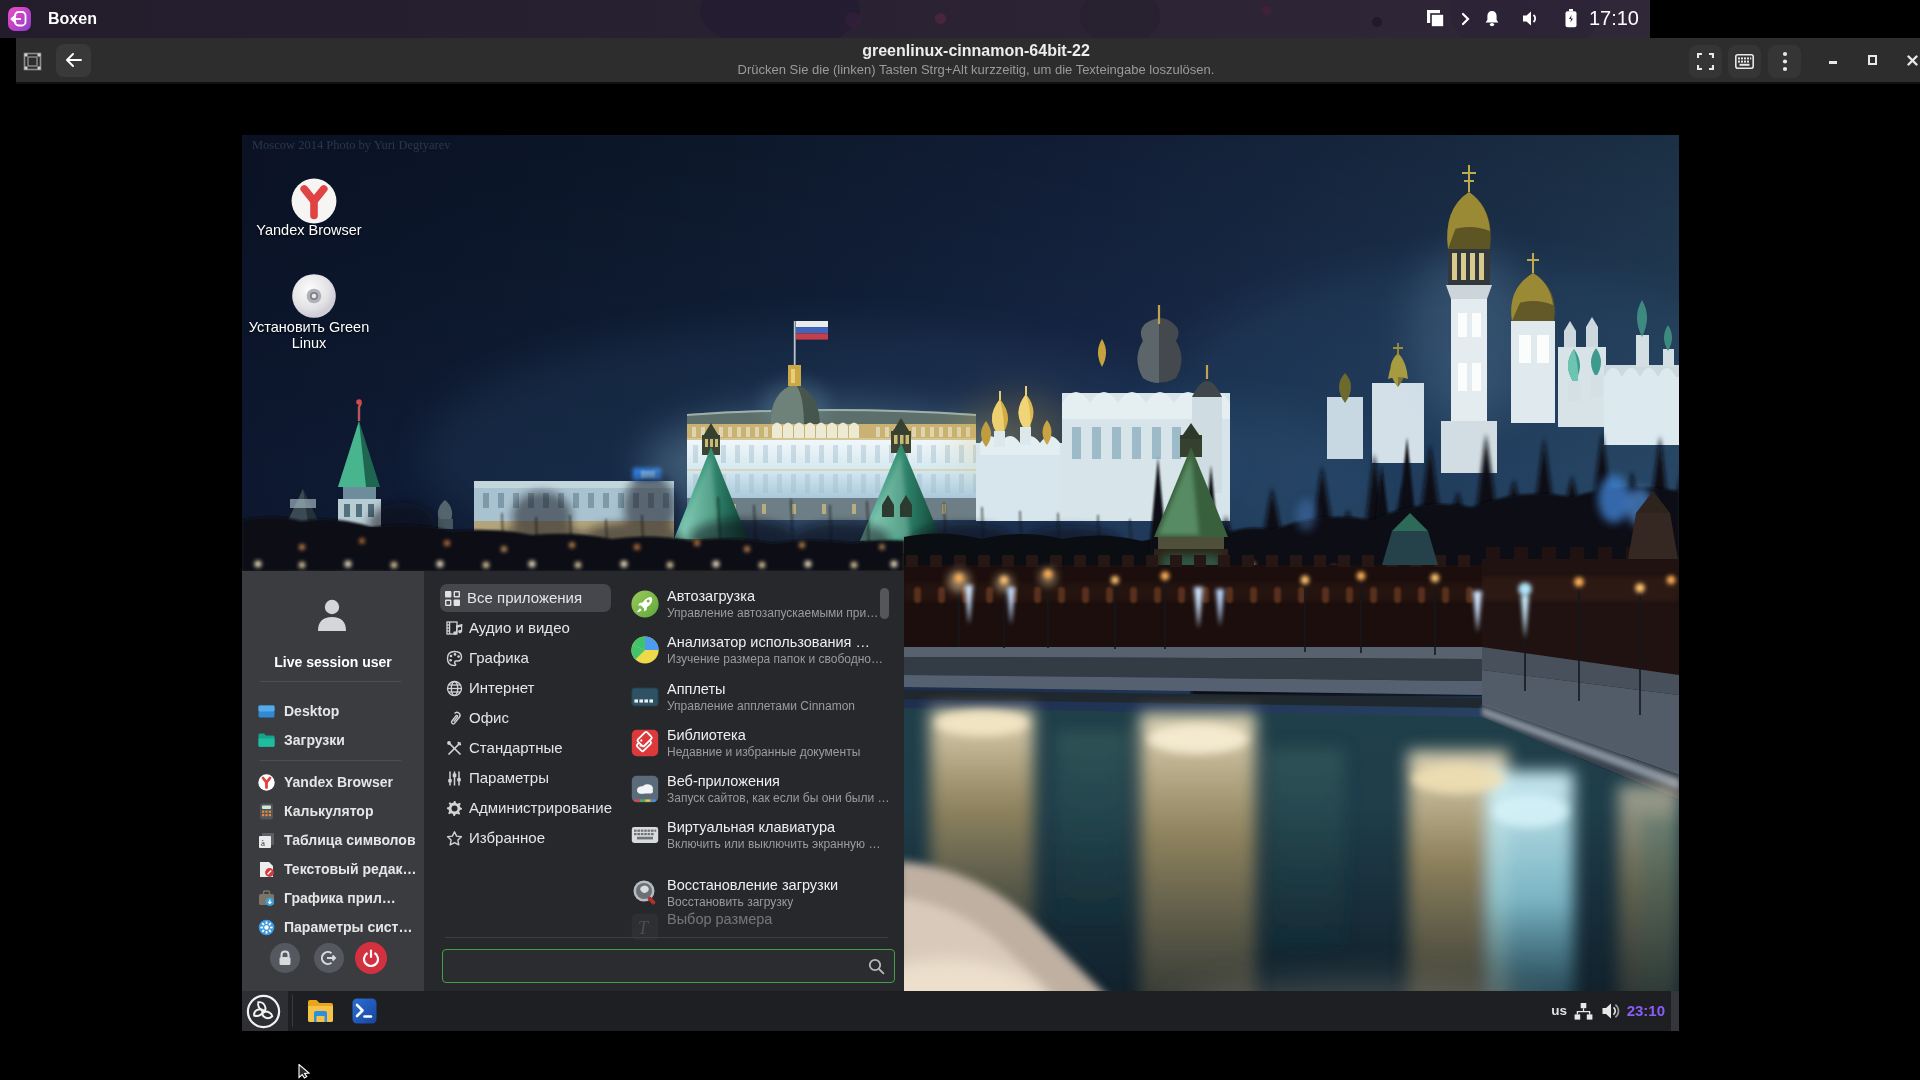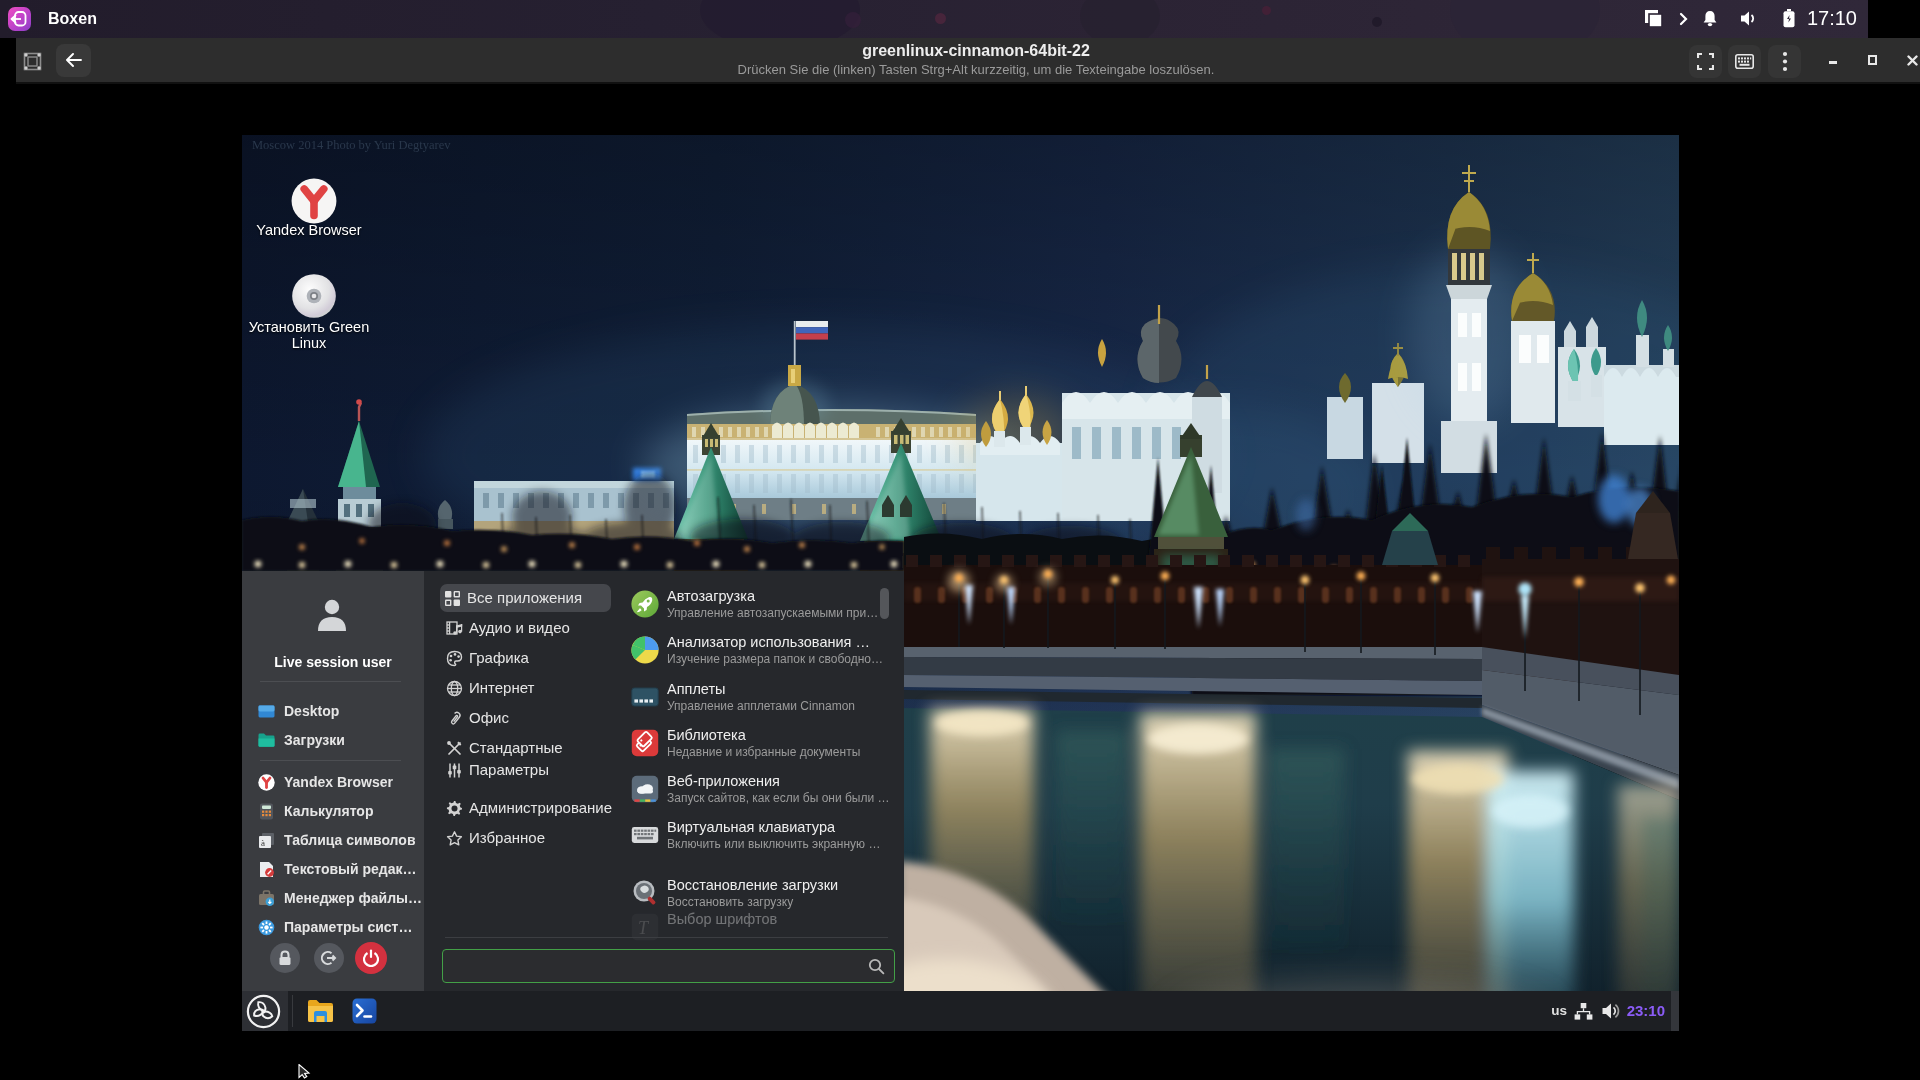--- a/index.html
+++ b/index.html
@@ -1,20 +1,20 @@
 <!DOCTYPE html>
 <html><head>
 <meta charset="utf-8">
 <style>
   * { margin:0; padding:0; box-sizing:border-box; }
   html,body { width:1920px; height:1080px; background:#000; overflow:hidden;
     font-family:"Liberation Sans", sans-serif; }
   .abs { position:absolute; }
   
-  #topbar { position:absolute; left:0; top:0; width:1868px; height:38px;
+  #topbar { position:absolute; left:0; top:0; width:1650px; height:38px;
     background:linear-gradient(90deg,#221c2b 0%, #262031 35%, #2b2334 60%, #302839 100%);
     overflow:hidden; }
   .blob { position:absolute; border-radius:50%; }
   #boxicon { position:absolute; left:8px; top:7px; width:23px; height:24px; border-radius:7px;
     background:linear-gradient(135deg,#ef4fc1 0%, #c643c9 45%, #8b3fc8 100%); }
   #topbar .appname { position:absolute; left:48px; top:0; height:38px; line-height:38px;
     color:#fff; font-weight:bold; font-size:16px; }
   #topbar .clock { position:absolute; right:11px; top:0; height:38px; line-height:37px;
     color:#fff; font-size:20px; }
   
@@ -861,21 +861,21 @@
           </svg>
         <span class="tx">Текстовый редак…</span>
       </div>
       <div class="srow" style="top:313px">
         <svg class="ic" viewBox="0 0 17 17">
             <rect x="1" y="4" width="15" height="11" rx="1.6" fill="#7c7468"></rect>
             <path d="M5.5 4 L5.5 2.2 Q5.5 1 6.7 1 L10.3 1 Q11.5 1 11.5 2.2 L11.5 4" fill="none" stroke="#7c7468" stroke-width="1.6"></path>
             <circle cx="11.8" cy="11.8" r="4.2" fill="#3ba0d8"></circle>
             <path d="M11.8 9.6 L11.8 13.2 M10.2 11.8 L11.8 13.4 L13.4 11.8" stroke="#fff" stroke-width="1.2" fill="none"></path>
           </svg>
-        <span class="tx">Менеджер файлы…</span>
+        <span class="tx">Графика прил…</span>
       </div>
       <div class="srow" style="top:342px">
         <svg class="ic" viewBox="0 0 17 17">
             <circle cx="8.5" cy="8.5" r="7.8" fill="#3b9ae0"></circle>
             <g fill="#fff">
               <circle cx="8.5" cy="8.5" r="2.2"></circle>
               <g stroke="#fff" stroke-width="1.8">
                 <line x1="8.5" y1="2.4" x2="8.5" y2="5"></line>
                 <line x1="8.5" y1="12" x2="8.5" y2="14.6"></line>
                 <line x1="2.4" y1="8.5" x2="5" y2="8.5"></line>
@@ -973,21 +973,21 @@
       <svg class="ic" viewBox="0 0 17 17">
           <g stroke="#d2d2d2" stroke-width="1.7" stroke-linecap="round">
             <line x1="3" y1="3" x2="14" y2="14"></line>
             <line x1="14" y1="3" x2="3" y2="14"></line>
           </g>
           <circle cx="3" cy="3" r="1.9" fill="#d2d2d2"></circle>
           <path d="M12.6 1.6 L15.4 4.4 L14 5.8 L11.2 3 Z" fill="#d2d2d2"></path>
         </svg>
       <span class="tx">Стандартные</span>
     </div>
-    <div class="cat" style="top:184px">
+    <div class="cat" style="top:192px">
       <svg class="ic" viewBox="0 0 17 17">
           <g stroke="#d2d2d2" stroke-width="1.5">
             <line x1="4" y1="1.5" x2="4" y2="15.5"></line>
             <line x1="8.5" y1="1.5" x2="8.5" y2="15.5"></line>
             <line x1="13" y1="1.5" x2="13" y2="15.5"></line>
           </g>
           <g fill="#d2d2d2">
             <rect x="2.2" y="9" width="3.6" height="3.6" rx="0.8"></rect>
             <rect x="6.7" y="3.6" width="3.6" height="3.6" rx="0.8"></rect>
             <rect x="11.2" y="8" width="3.6" height="3.6" rx="0.8"></rect>
@@ -1112,21 +1112,21 @@
           <rect x="18.5" y="17" width="4" height="9" rx="1.6" transform="rotate(-45 20.5 21.5)" fill="#b03030"></rect>
         </svg>
       <div class="t1">Восстановление загрузки</div>
       <div class="t2">Восстановить загрузку</div>
     </div>
     <div class="app" style="top:340px;opacity:0.38">
       <svg class="aic" viewBox="0 0 28 28">
           <rect x="0.8" y="0.8" width="26.4" height="26.4" rx="5" fill="#3a3c40"></rect>
           <text x="7" y="21" font-size="18" fill="#888" font-family="Liberation Serif" font-style="italic">T</text>
         </svg>
-      <div class="t1">Выбор шрифтов</div>
+      <div class="t1">Выбор размера</div>
     </div>
 
     <div class="abs" style="left:203px;top:366px;width:443px;height:1px;background:#3c3e42"></div>
 
     <div class="abs" style="left:638px;top:17px;width:9px;height:31px;background:#54565a;border-radius:5px"></div>
 
     <div id="searchbox">
       <svg class="abs" style="right:9px;top:8px" width="17" height="17" viewBox="0 0 17 17">
           <circle cx="7" cy="7" r="5.2" fill="none" stroke="#b8b8b8" stroke-width="1.8"></circle>
           <line x1="11" y1="11" x2="15.4" y2="15.4" stroke="#b8b8b8" stroke-width="1.8" stroke-linecap="round"></line>

